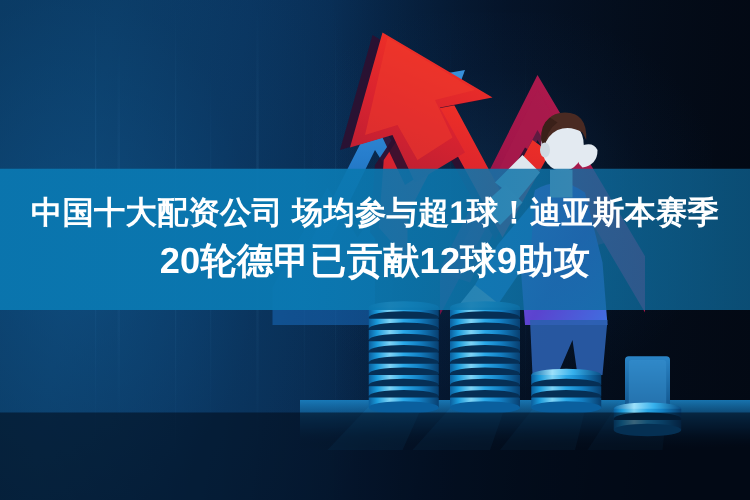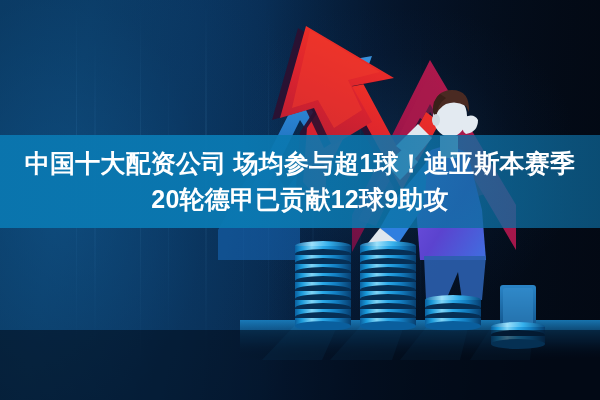--- a/index.html
+++ b/index.html
@@ -77,21 +77,21 @@
     position: absolute;
     inset: 0;
   }
 
   
   .title-band {
     position: absolute;
     left: 0;
     top: 135px;
     width: 600px;
-    height: 93px;
+    height: 113px;
     background: linear-gradient(90deg,
       rgba(10,118,175,0.97) 0%,
       rgba(10,121,178,0.95) 40%,
       rgba(13,118,172,0.88) 62%,
       rgba(14,110,162,0.80) 78%,
       rgba(13,98,146,0.76) 100%);
     display: flex;
     flex-direction: column;
     align-items: center;
     justify-content: center;
@@ -100,21 +100,21 @@
   }
   .title-line {
     color: #ffffff;
     font-weight: bold;
     font-size: 25px;
     line-height: 1.42;
     letter-spacing: 0.2px;
     white-space: nowrap;
     text-align: center;
   }
-  .title-line-2 { font-size: 25px; }
+  .title-line-2 { font-size: 29px; }
 </style>
 </head>
 <body>
 
 <div id="stage">
 
   <div class="bg-base"></div>
   <div class="bg-vignette-left"></div>
   <div class="bg-dark-right"></div>
   <div class="streaks"></div>

